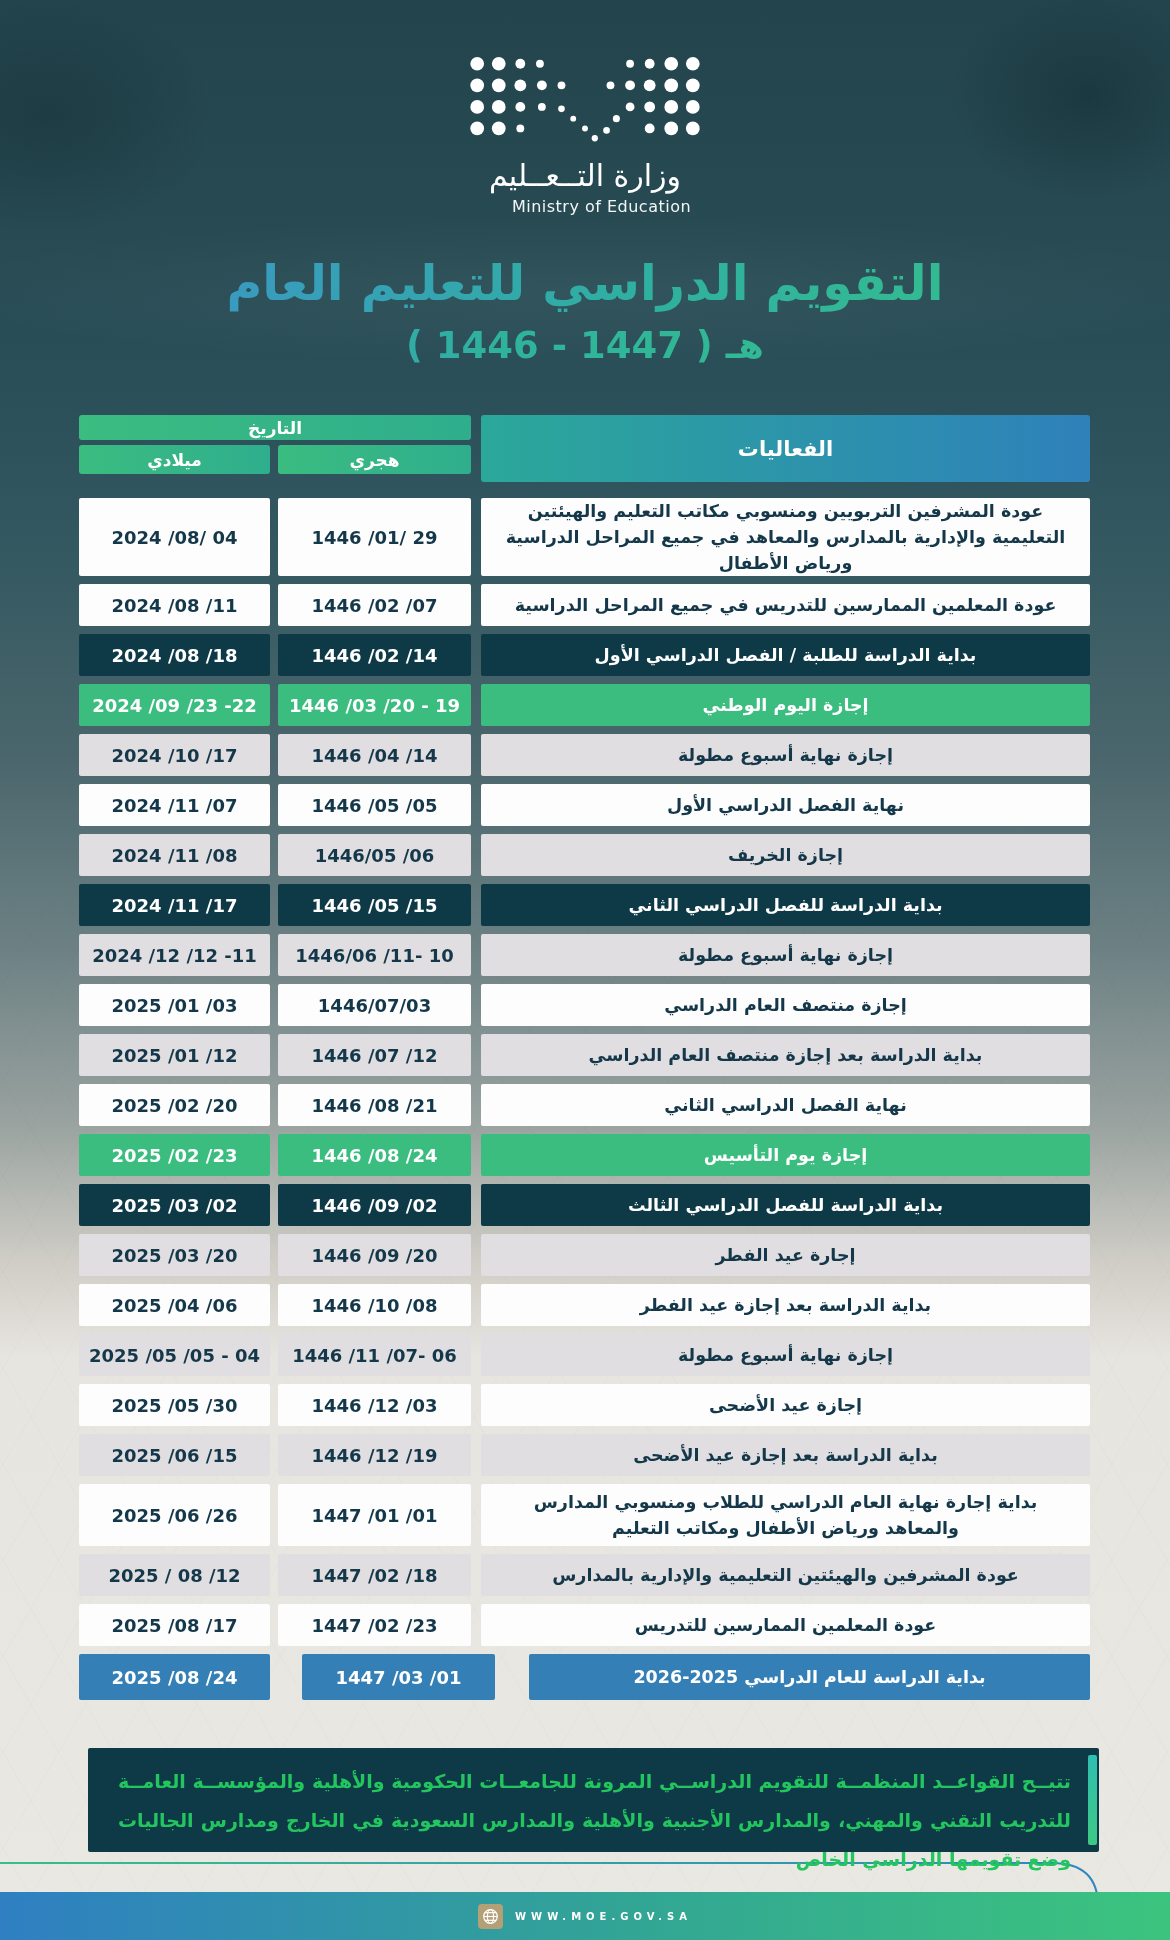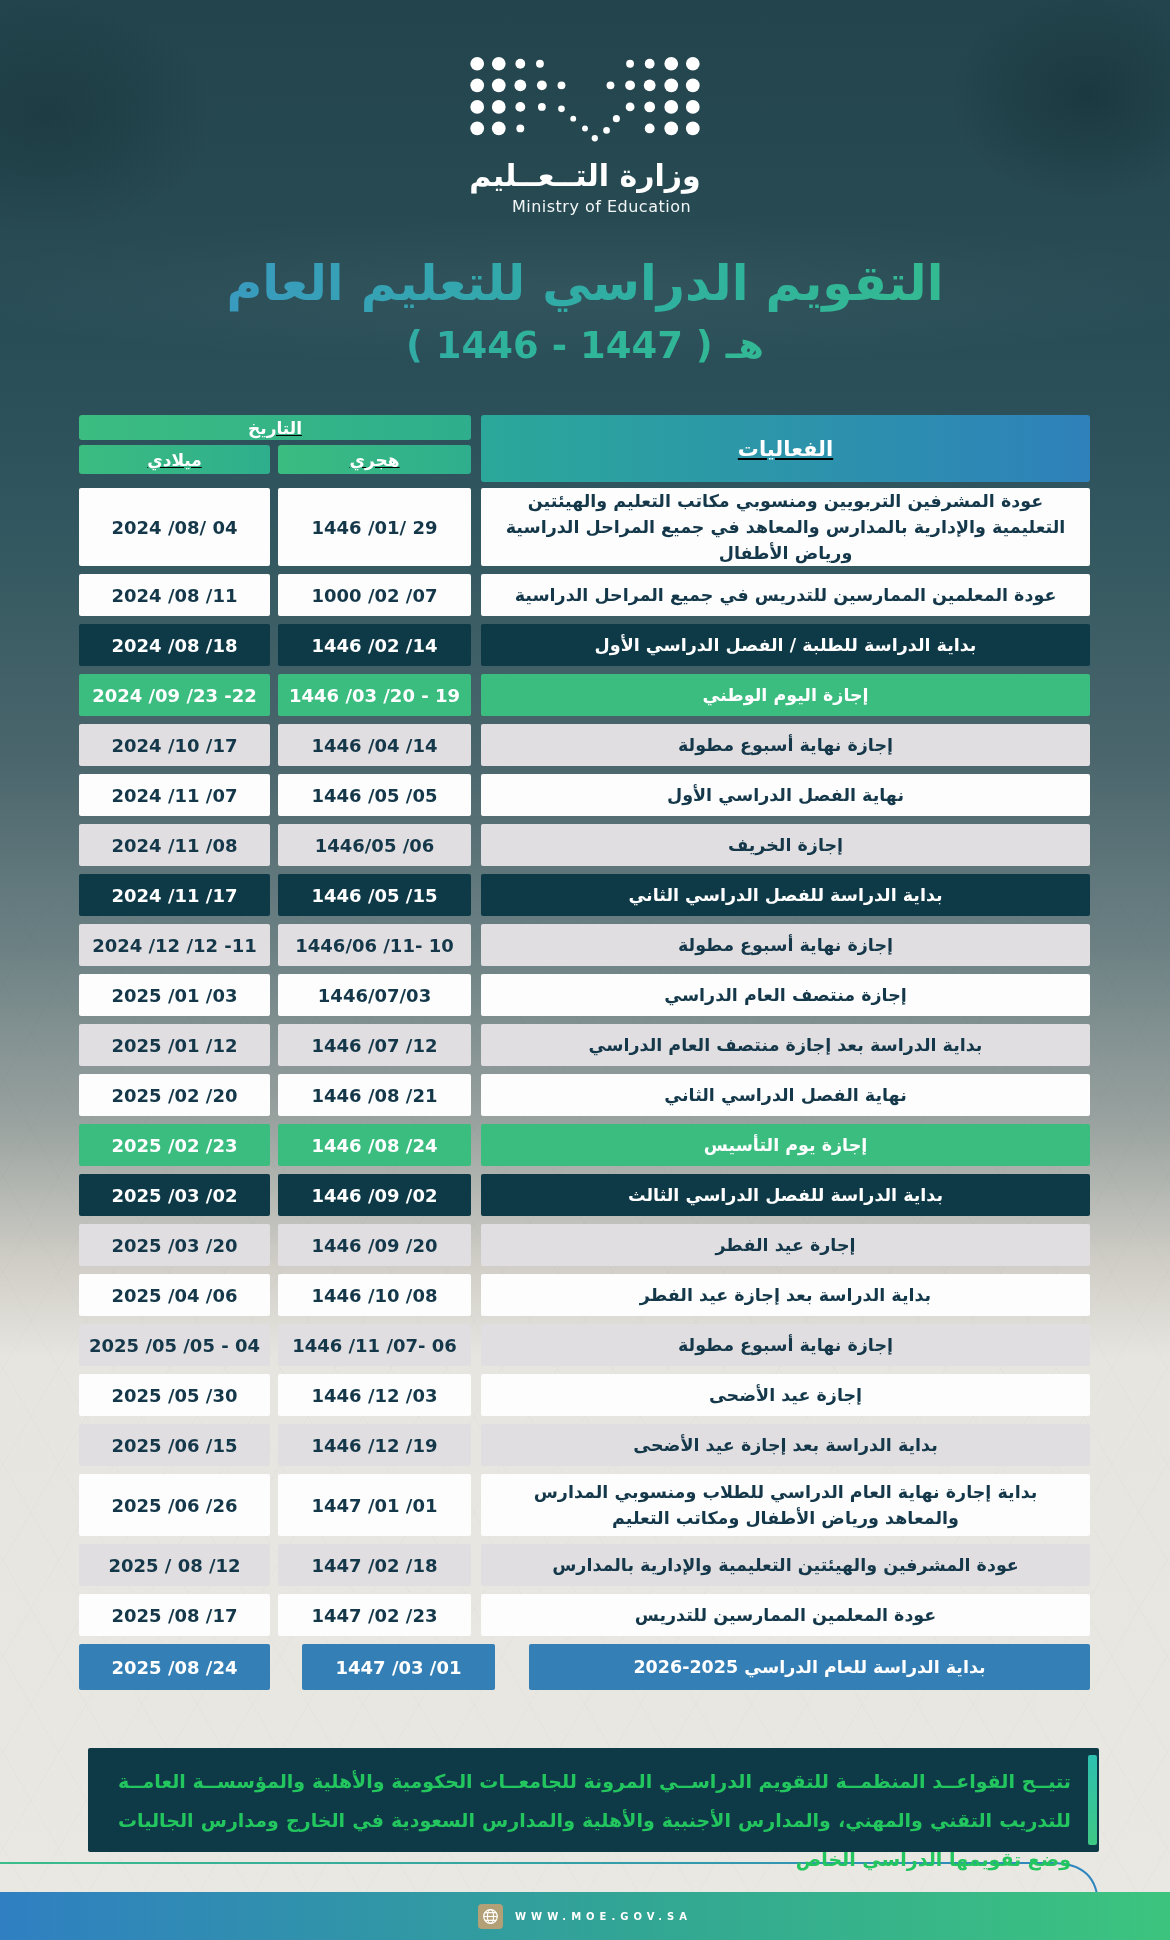--- a/index.html
+++ b/index.html
@@ -19,36 +19,36 @@
   .page::after {
     content:""; position:absolute; left:0; right:0; top:900px; bottom:0; pointer-events:none;
     background:
       repeating-linear-gradient(60deg,  rgba(0,0,0,.016) 0 1px, transparent 1px 48px),
       repeating-linear-gradient(-60deg, rgba(0,0,0,.016) 0 1px, transparent 1px 48px);
   }
 
   
   .hero { position:relative; text-align:center; padding-top:52px; z-index:2; }
   .logo-dots { display:block; margin:0 auto; width:236px; height:98px; }
-  .logo-ar { color:#fff; font-size:30px; font-weight:bold; direction:rtl; margin-top:8px; letter-spacing:0; }
+  .logo-ar { color:#fff; font-size:30px; font-weight:normal; direction:rtl; margin-top:8px; letter-spacing:0; }
   .logo-en { color:#f2f6f6; font-size:16px; margin-top:4px; letter-spacing:.5px;margin-left:33px; }
   .main-title {
     margin-top:40px; direction:rtl; font-size:49px; font-weight:bold; line-height:1.15;
     background:linear-gradient(90deg,#3f8fd0 0%, #2fb0a0 55%, #38c287 100%);
     -webkit-background-clip:text; background-clip:text; color:transparent;
   }
   .sub-title {
     margin-top:12px; direction:ltr; font-size:37px; font-weight:bold;
     background:linear-gradient(90deg,#3a8fc6 0%, #2fb49b 45%, #37c08a 100%);
     -webkit-background-clip:text; background-clip:text; color:transparent;
   }
 
   
   .cal { position:absolute; left:79px; top:415px; width:1011px; z-index:2; }
-  .thead { display:flex; margin-bottom:6px;text-decoration:underline; }
+  .thead { display:flex; margin-bottom:16px; }
   .date-group { width:392px; margin-right:10px; display:flex; flex-direction:column; }
   .th-date {
     height:25px; margin-bottom:5px; border-radius:3px;
     background:linear-gradient(90deg,#3bbc80,#2fae8d);
     color:#fff; font-size:17px; font-weight:bold; direction:rtl;
     display:flex; align-items:center; justify-content:center;
   }
   .subheads { display:flex; height:29px; }
   .th-sub {
     border-radius:3px; background:linear-gradient(90deg,#3bbc80,#2fae8d);
@@ -170,21 +170,21 @@
       <div class="th-events">الفعاليات</div>
     </div>
     <div id="rows-host">
         <div class="trow s-white h-tall">
           <div class="cell date greg" dir="ltr">2024 /08/ 04</div>
           <div class="cell date hij" dir="ltr">1446 /01/ 29</div>
           <div class="cell event" dir="rtl">عودة المشرفين التربويين ومنسوبي مكاتب التعليم والهيئتين التعليمية والإدارية بالمدارس والمعاهد في جميع المراحل الدراسية ورياض الأطفال</div>
         </div>
         <div class="trow s-white">
           <div class="cell date greg" dir="ltr">2024 /08 /11</div>
-          <div class="cell date hij" dir="ltr">1000 /02 /07</div>
+          <div class="cell date hij" dir="ltr">1446 /02 /07</div>
           <div class="cell event" dir="rtl">عودة المعلمين الممارسين للتدريس في جميع المراحل الدراسية</div>
         </div>
         <div class="trow s-navy">
           <div class="cell date greg" dir="ltr">2024 /08 /18</div>
           <div class="cell date hij" dir="ltr">1446 /02 /14</div>
           <div class="cell event" dir="rtl">بداية الدراسة للطلبة / الفصل الدراسي الأول</div>
         </div>
         <div class="trow s-green">
           <div class="cell date greg" dir="ltr">2024 /09 /23 -22</div>
           <div class="cell date hij" dir="ltr">1446 /03 /20 - 19</div>

